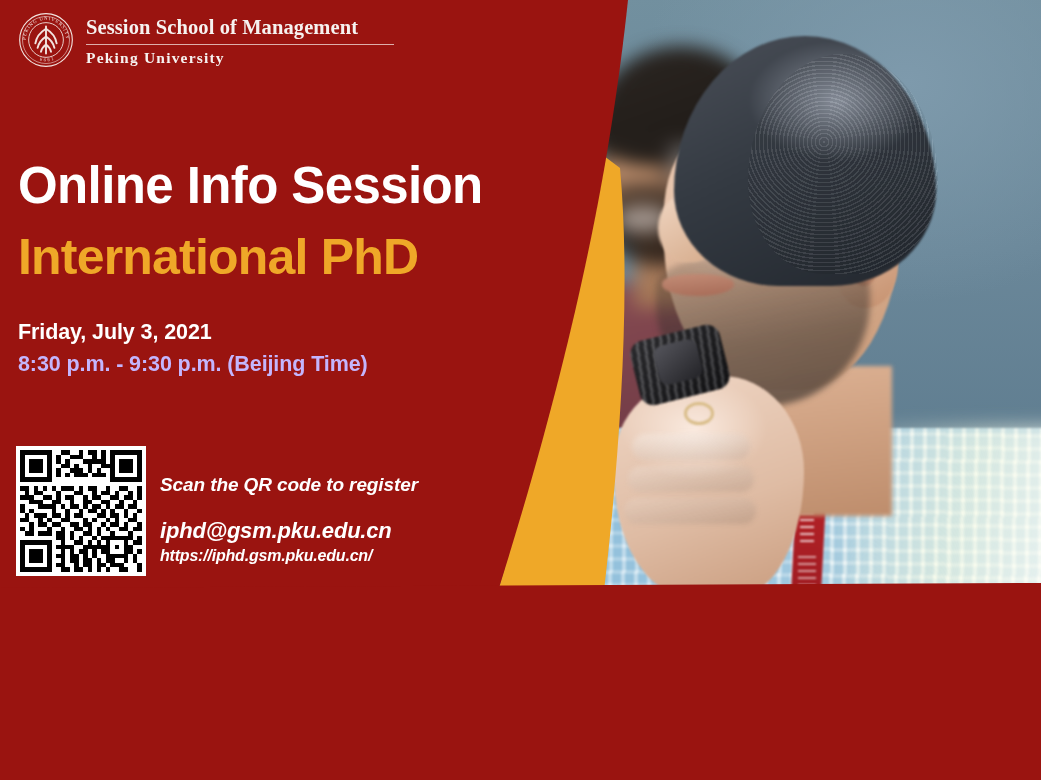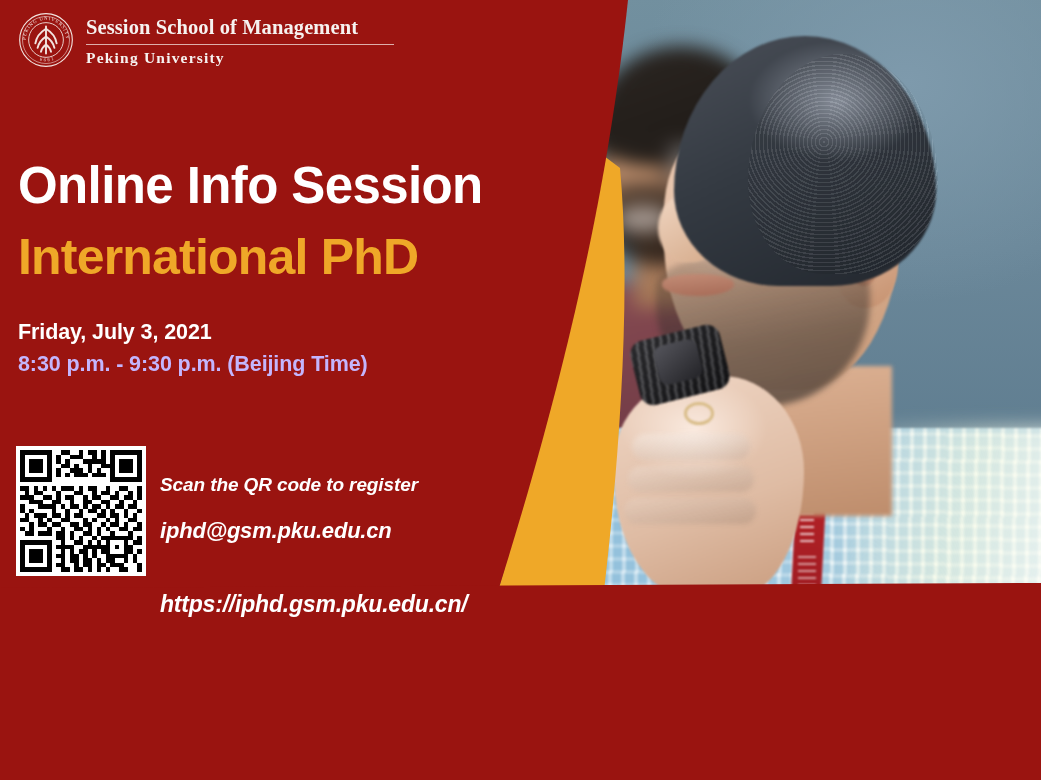--- a/index.html
+++ b/index.html
@@ -334,22 +334,22 @@
     font-size: 19px; font-style: italic; font-weight: 700;
     color: #FFFFFF; letter-spacing: -0.1px; white-space: nowrap; margin-top: 24px;
   }
   .cta-email {
     position: absolute; left: 160px; top: 518px;
     font-size: 22px; font-style: italic; font-weight: 700;
     color: #FFFFFF; letter-spacing: -0.2px; white-space: nowrap;
   }
   .cta-url {
     position: absolute; left: 160px; top: 547px;
-    font-size: 23px; font-style: italic; font-weight: 700;
-    color: #FFFFFF; letter-spacing: -0.2px; white-space: nowrap; margin-top: 44px;
+    font-size: 16px; font-style: italic; font-weight: 700;
+    color: #FFFFFF; letter-spacing: -0.2px; white-space: nowrap;
   }
 </style>
 </head>
 <body>
 
 <div id="poster">
 
   <div class="photo-stage">
     <div class="photo-wall"></div>
 

